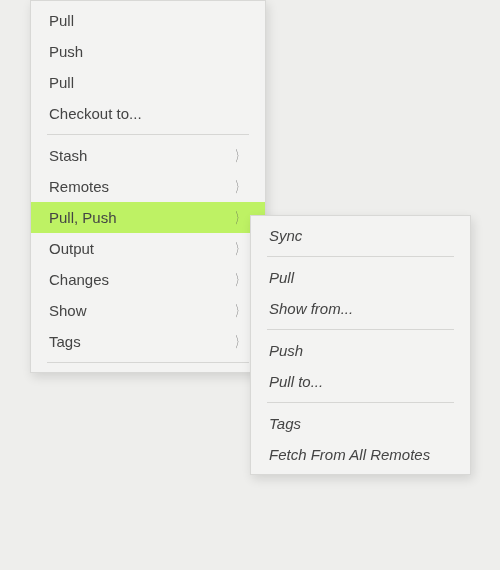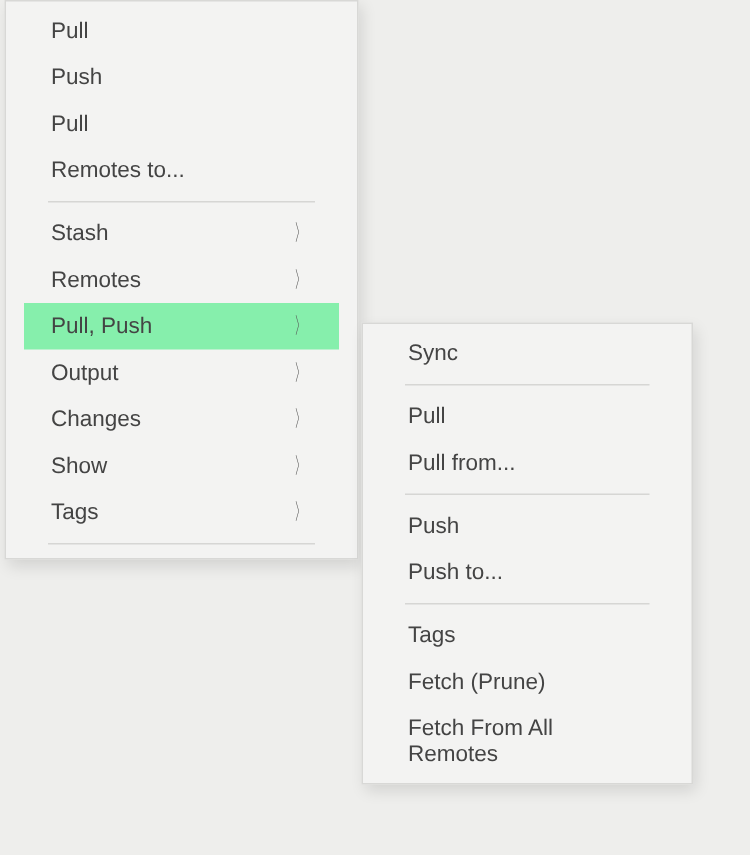--- a/index.html
+++ b/index.html
@@ -11,42 +11,44 @@
       font-size: 15px;
       color: #3a3a3a;
       position: relative;
       overflow: hidden;
     }
     .menu {
       position: absolute;
       background: #f3f3f2;
       border: 1px solid #d8d8d6;
       box-shadow: 2px 4px 10px rgba(0,0,0,0.12);
-      padding: 4px 12px;
+      padding: 4px 0;
+      margin-left: 27px;
     }
     .menu-main {
       left: 3px;
       top: 0;
       width: 236px;
     }
     .menu-sub {
-      left: 241px;
+      left: 223px;
       top: 215px;
       width: 221px;
+      font-style: italic;
     }
     .menu-item {
       display: flex;
       align-items: center;
       justify-content: space-between;
       padding: 7px 18px 7px 18px;
       cursor: default;
       color: #444;
     }
     .menu-item.highlighted {
-      background: #86efac;
+      background: #bef264;
     }
     .menu-item .chev {
       font-size: 15px;
       color: #555;
       line-height: 1;
       transform: scaleX(0.6);
     }
     .separator {
       height: 1px;
       background: #d6d6d4;
@@ -60,21 +62,21 @@
     <div class="menu-item">
       <span>Pull</span>
     </div>
     <div class="menu-item">
       <span>Push</span>
     </div>
     <div class="menu-item">
       <span>Pull</span>
     </div>
     <div class="menu-item">
-      <span>Remotes to...</span>
+      <span>Checkout to...</span>
     </div>
     <div class="separator"></div>
     <div class="menu-item">
       <span>Stash</span>
       <span class="chev">〉</span>
     </div>
     <div class="menu-item">
       <span>Remotes</span>
       <span class="chev">〉</span>
     </div>
@@ -102,32 +104,29 @@
   </div>
 <div class="menu menu-sub" id="sub-menu">
     <div class="menu-item">
       <span>Sync</span>
     </div>
     <div class="separator"></div>
     <div class="menu-item">
       <span>Pull</span>
     </div>
     <div class="menu-item">
-      <span>Pull from...</span>
+      <span>Show from...</span>
     </div>
     <div class="separator"></div>
     <div class="menu-item">
       <span>Push</span>
     </div>
     <div class="menu-item">
-      <span>Push to...</span>
+      <span>Pull to...</span>
     </div>
     <div class="separator"></div>
     <div class="menu-item">
       <span>Tags</span>
-    </div>
-    <div class="menu-item">
-      <span>Fetch (Prune)</span>
     </div>
     <div class="menu-item">
       <span>Fetch From All Remotes</span>
     </div>
   </div>
 
 </body></html>

